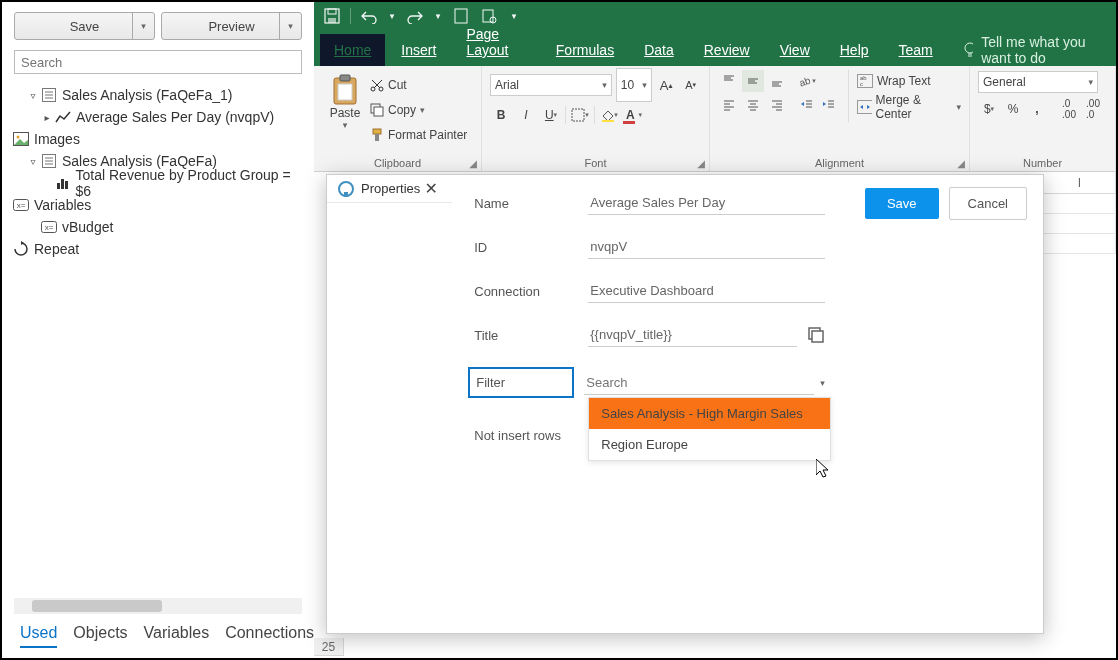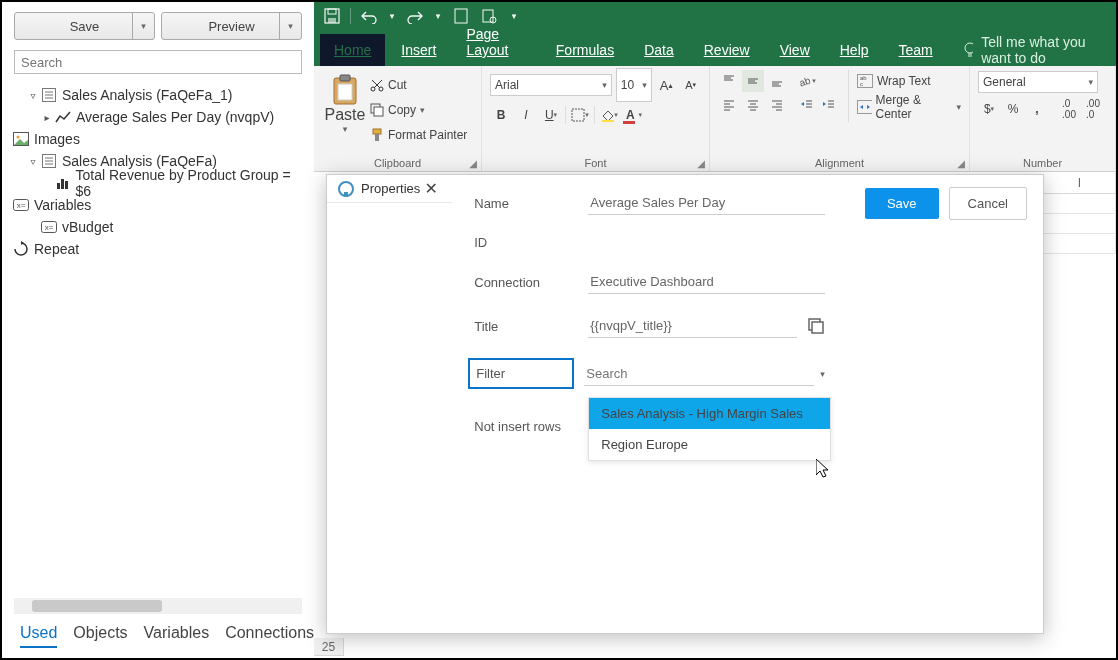--- a/index.html
+++ b/index.html
@@ -75,21 +75,21 @@
 .dlg-body { flex: 1; padding: 16px 24px 0 16px; position: relative; }
 .form-row { display: flex; align-items: center; margin-bottom: 20px; }
 .form-label { width: 120px; font-size: 13px; color: #555; padding-left: 6px; }
 .form-label.boxed { border: 2px solid #0b74c7; padding: 6px; margin-right: 10px; width: 106px; }
 .form-input { flex: 1; border: none; border-bottom: 1px solid #ccc; font-size: 13px; color: #666; padding: 4px 2px; background: transparent; }
 .form-input.search { color: #999; }
 .copy-ic { margin-left: 10px; cursor: pointer; }
 
 .dropdown { position: absolute; left: 136px; top: 222px; right: 18px; background: #fff; border: 1px solid #e0e0e0; box-shadow: 0 2px 6px rgba(0,0,0,0.1); }
 .dd-item { padding: 8px 12px; font-size: 13px; color: #444; cursor: pointer; }
-.dd-item.hover { background: #0ea5e9; }
+.dd-item.hover { background: #f97316; }
 
 .dlg-foot { height: 56px; display: flex; align-items: center; justify-content: flex-end; gap: 10px; padding: 0 16px; }
 .btn-primary { background: #0d92ec; color: #fff; border: none; padding: 8px 22px; font-size: 13px; border-radius: 2px; cursor: pointer; }
 .btn-secondary { background: #fff; color: #555; border: 1px solid #ccc; padding: 8px 18px; font-size: 13px; border-radius: 2px; cursor: pointer; }
 
 .cursor { position: absolute; left: 814px; top: 457px; pointer-events: none; }
 
 svg { display: block; }
 .caret-down { font-size: 9px; color: #666; }
 </style>
@@ -266,21 +266,21 @@
   <div class="ribbon">
 
     <div class="rgroup" style="width:168px;">
       <div style="display:flex;">
         <div class="paste-col">
           <svg width="28" height="32">
               <rect x="3" y="4" width="22" height="26" rx="2" fill="#d8a860" stroke="#a07030"></rect>
               <rect x="9" y="1" width="10" height="6" rx="1" fill="#888" stroke="#555"></rect>
               <rect x="7" y="10" width="14" height="16" fill="#fff" stroke="#ccc"></rect>
             </svg>
-          <span style="font-size:16px;">Paste</span>
+          <span style="font-size:12px;">Paste</span>
           <span class="caret-down">▾</span>
         </div>
         <div class="clip-btns">
           <div class="clip-row">
             <svg width="14" height="14">
                 <circle cx="3" cy="11" r="2" fill="none" stroke="#333"></circle>
                 <circle cx="11" cy="11" r="2" fill="none" stroke="#333"></circle>
                 <line x1="4" y1="10" x2="12" y2="2" stroke="#333"></line>
                 <line x1="10" y1="10" x2="2" y2="2" stroke="#333"></line>
               </svg>
@@ -505,20 +505,21 @@
     <span class="dlg-title">Properties</span>
     <span class="dlg-close">✕</span>
   </div>
   <div class="dlg-body">
     <div class="form-row">
       <div class="form-label">Name</div>
       <input class="form-input" value="Average Sales Per Day" style="">
     </div>
     <div class="form-row">
       <div class="form-label">ID</div>
+      <input class="form-input" value="nvqpV" style="">
     </div>
     <div class="form-row">
       <div class="form-label">Connection</div>
       <input class="form-input" value="Executive Dashboard" style="">
     </div>
     <div class="form-row">
       <div class="form-label">Title</div>
       <input class="form-input" value="{{nvqpV_title}}" style="">
       <span class="copy-ic">
           <svg width="18" height="18">

